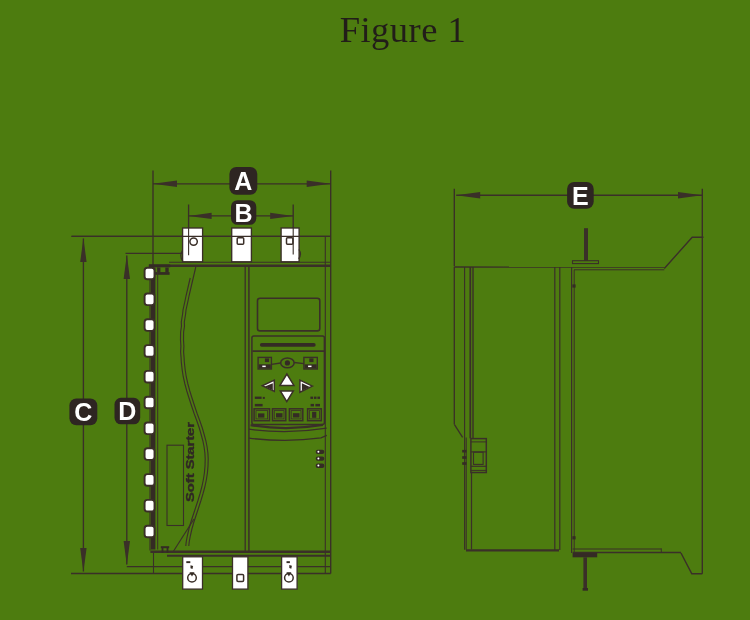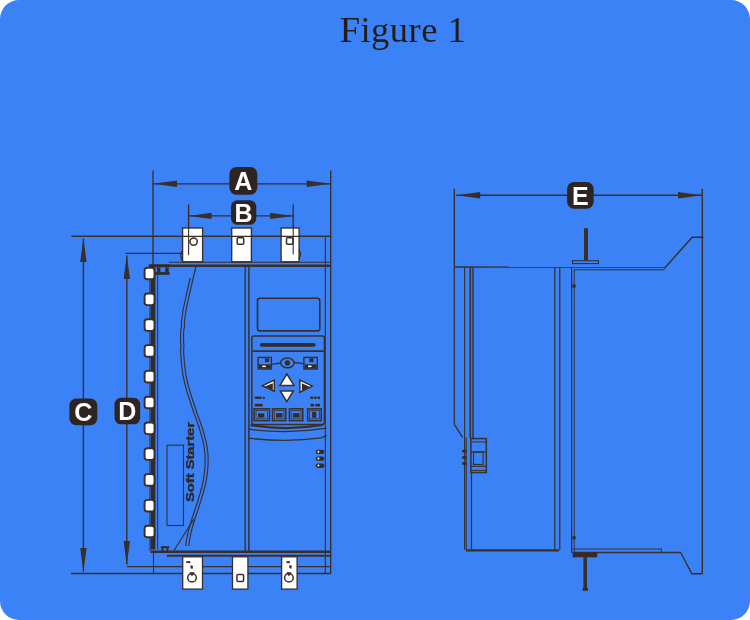--- a/index.html
+++ b/index.html
@@ -1,16 +1,16 @@
 <!DOCTYPE html>
 <html><head>
 <meta charset="utf-8">
 <style>
 html,body{margin:0;padding:0;background:#ffffff;}
-#wrap{width:750px;height:620px;position:relative;background:#3b82f6;overflow:hidden;will-change:transform;border-radius:19px;}
+#wrap{width:750px;height:620px;position:relative;background:#4d7c0f;overflow:hidden;will-change:transform;}
 svg{display:block;}
 text{font-family:"Liberation Sans",sans-serif;}
 .ser{font-family:"Liberation Serif",serif;}
 .badge{fill:#2e2522;}
 .bl{fill:#ffffff;font-weight:bold;font-size:25px;text-anchor:middle;}
 </style>
 </head>
 <body>
 <div id="wrap">
 <svg width="750" height="620" viewBox="0 0 750 620">

